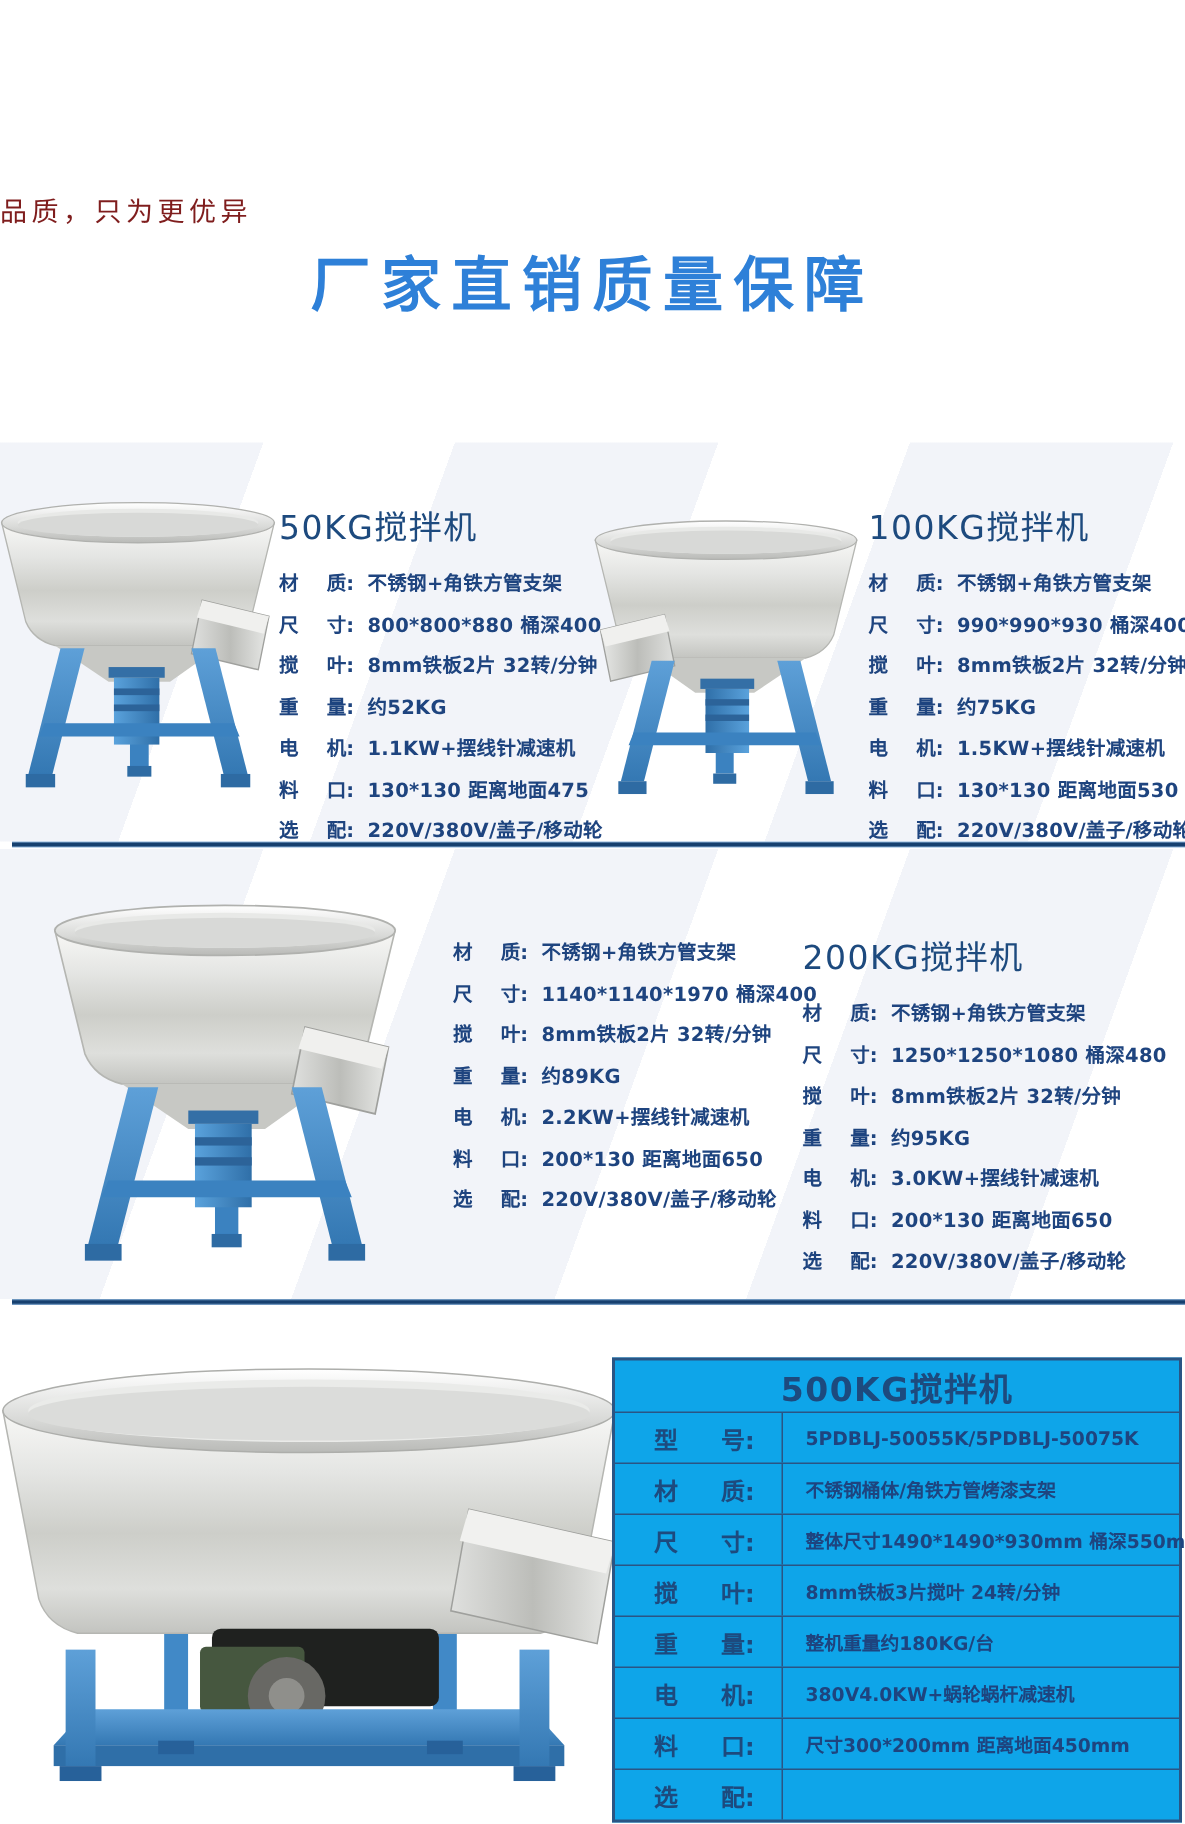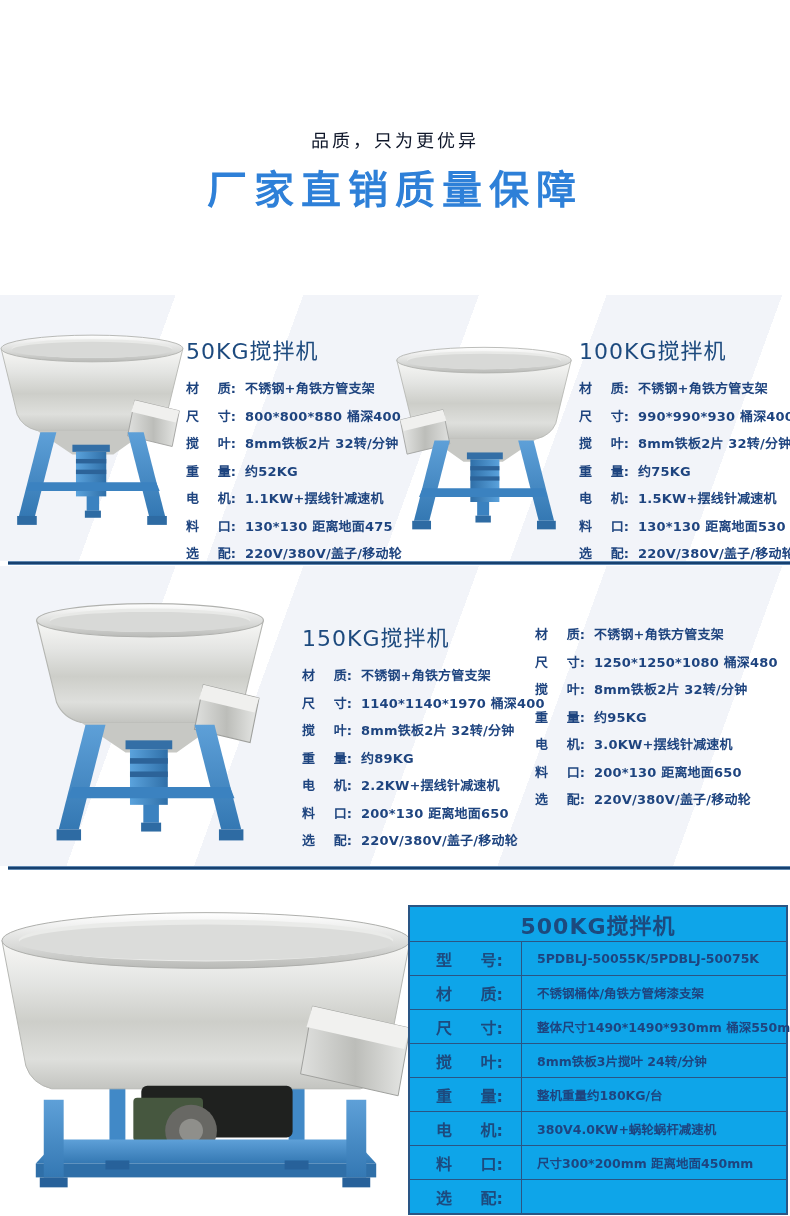--- a/index.html
+++ b/index.html
@@ -5,22 +5,22 @@
   html,body { margin:0; padding:0; background:#ffffff; }
   .page {
     position:relative; width:790px; height:1216px; margin:0 auto;
     background:#ffffff; overflow:hidden;
     font-family:"DejaVu Sans","Liberation Sans",sans-serif;
   }
 
   
   .tagline {
     position:absolute; top:126px; left:0; width:100%;
-    text-align:center; font-size:18px; letter-spacing:3px;
-    color:#0f172a; font-weight:500;
+    text-align:left; font-size:18px; letter-spacing:3px;
+    color:#7f1d1d; font-weight:500;
   }
   .main-title {
     position:absolute; top:158px; left:0; width:100%;
     text-align:center; font-size:40px; font-weight:900;
     letter-spacing:7px; color:#2e80d8;
   }
 
   
   .section { position:absolute; left:0; width:790px; }
   .striped {
@@ -298,21 +298,20 @@
 
   <div class="section s2 striped"></div>
 
   <div class="img-wrap img-150">
     <svg viewBox="0 0 220 250">
         <use href="#mixerA"></use>
       </svg>
   </div>
 
   <div class="spec-block sb-150">
-    <h3 class="p-title">150KG搅拌机</h3>
     <div class="spec-row">
       <span class="sl">
           <span>材</span>
           <span>质:</span>
         </span>
       <span class="sv">不锈钢+角铁方管支架</span>
     </div>
     <div class="spec-row">
       <span class="sl">
           <span>尺</span>
@@ -351,20 +350,21 @@
     <div class="spec-row">
       <span class="sl">
           <span>选</span>
           <span>配:</span>
         </span>
       <span class="sv">220V/380V/盖子/移动轮</span>
     </div>
   </div>
 
   <div class="spec-block sb-200">
+    <h3 class="p-title">200KG搅拌机</h3>
     <div class="spec-row">
       <span class="sl">
           <span>材</span>
           <span>质:</span>
         </span>
       <span class="sv">不锈钢+角铁方管支架</span>
     </div>
     <div class="spec-row">
       <span class="sl">
           <span>尺</span>

